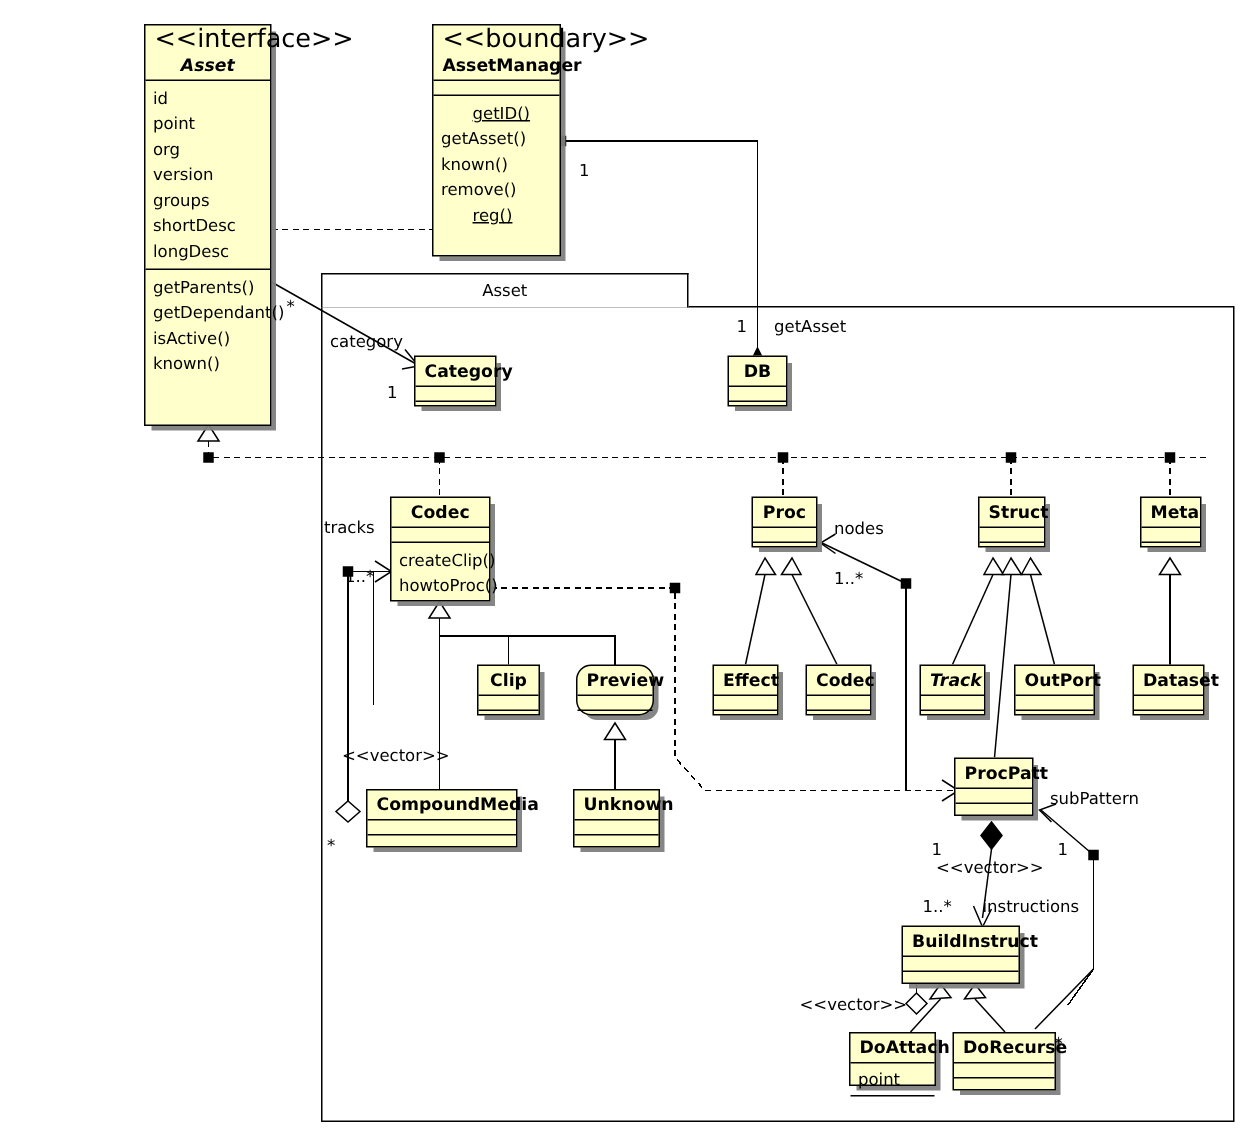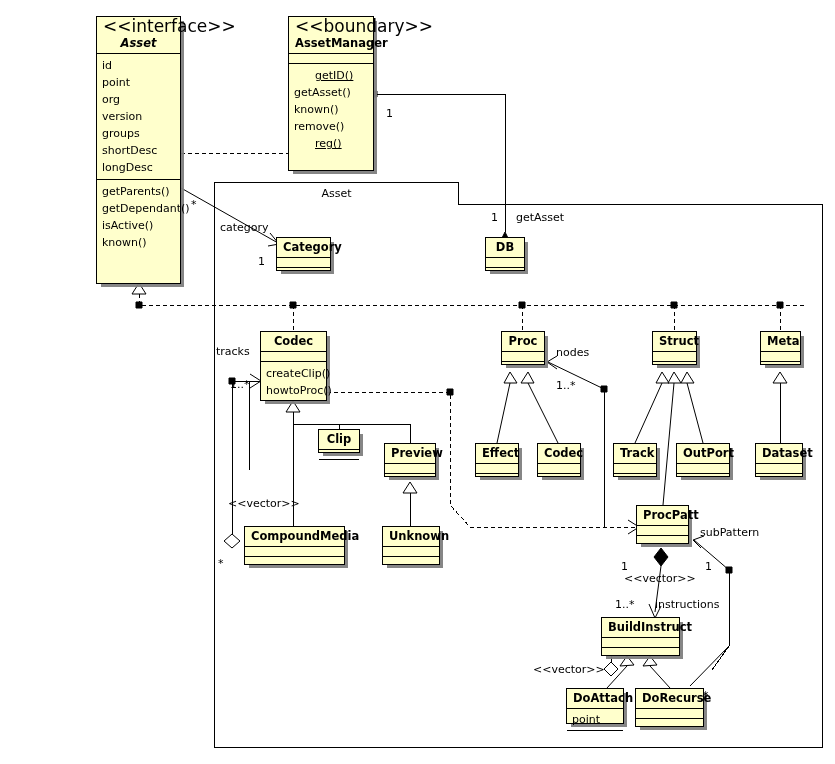--- a/index.html
+++ b/index.html
@@ -291,45 +291,45 @@
     <div class="uml-compartment uml-attrs empty"></div>
     <div class="uml-compartment uml-ops empty"></div>
   </div>
 
   <div class="uml-class" style="left:760px; top:331px; width:41px; height:34px;">
     <div class="uml-compartment uml-name">Meta</div>
     <div class="uml-compartment uml-attrs empty"></div>
     <div class="uml-compartment uml-ops empty"></div>
   </div>
 
-  <div class="uml-class" style="left:318px; top:429px; width:42px; height:24px;">
+  <div class="uml-class" style="left:318px; top:443px; width:42px; height:34px;">
     <div class="uml-compartment uml-name">Clip</div>
     <div class="uml-compartment uml-attrs empty"></div>
     <div class="uml-compartment uml-ops empty"></div>
   </div>
 
-  <div class="uml-class" style="left:384px; top:443px; width:52px; height:34px;">
+  <div class="uml-class" style="left:384px; top:443px; width:52px; height:34px;border-radius:10px;">
     <div class="uml-compartment uml-name">Preview</div>
     <div class="uml-compartment uml-attrs empty"></div>
     <div class="uml-compartment uml-ops empty"></div>
   </div>
 
   <div class="uml-class" style="left:475px; top:443px; width:44px; height:34px;">
     <div class="uml-compartment uml-name">Effect</div>
     <div class="uml-compartment uml-attrs empty"></div>
     <div class="uml-compartment uml-ops empty"></div>
   </div>
 
   <div class="uml-class" style="left:537px; top:443px; width:44px; height:34px;">
     <div class="uml-compartment uml-name">Codec</div>
     <div class="uml-compartment uml-attrs empty"></div>
     <div class="uml-compartment uml-ops empty"></div>
   </div>
 
-  <div class="uml-class" style="left:613px; top:443px; width:44px; height:34px;">
+  <div class="uml-class" style="left:613px; top:443px; width:44px; height:34px;font-style:italic;">
     <div class="uml-compartment uml-name">Track</div>
     <div class="uml-compartment uml-attrs empty"></div>
     <div class="uml-compartment uml-ops empty"></div>
   </div>
 
   <div class="uml-class" style="left:676px; top:443px; width:54px; height:34px;">
     <div class="uml-compartment uml-name">OutPort</div>
     <div class="uml-compartment uml-attrs empty"></div>
     <div class="uml-compartment uml-ops empty"></div>
   </div>

